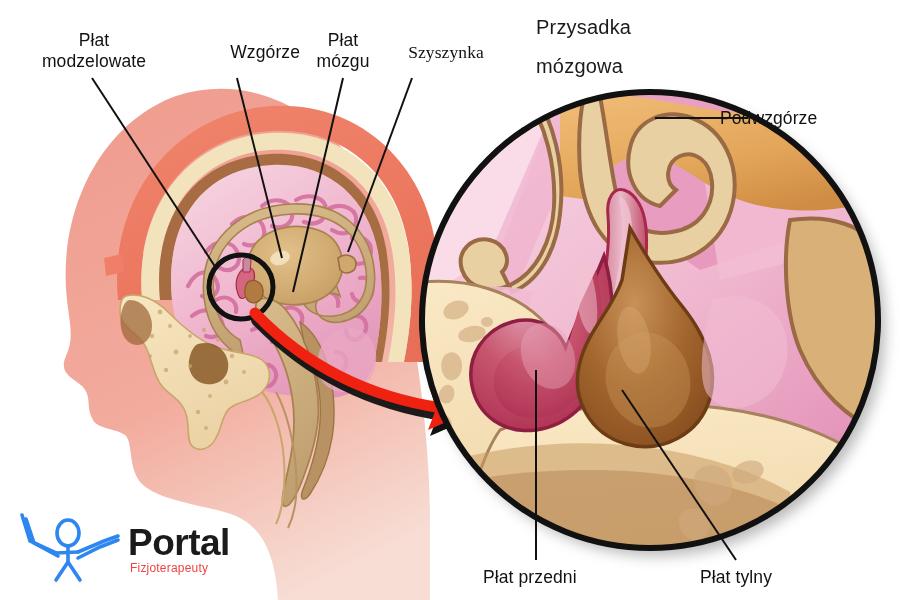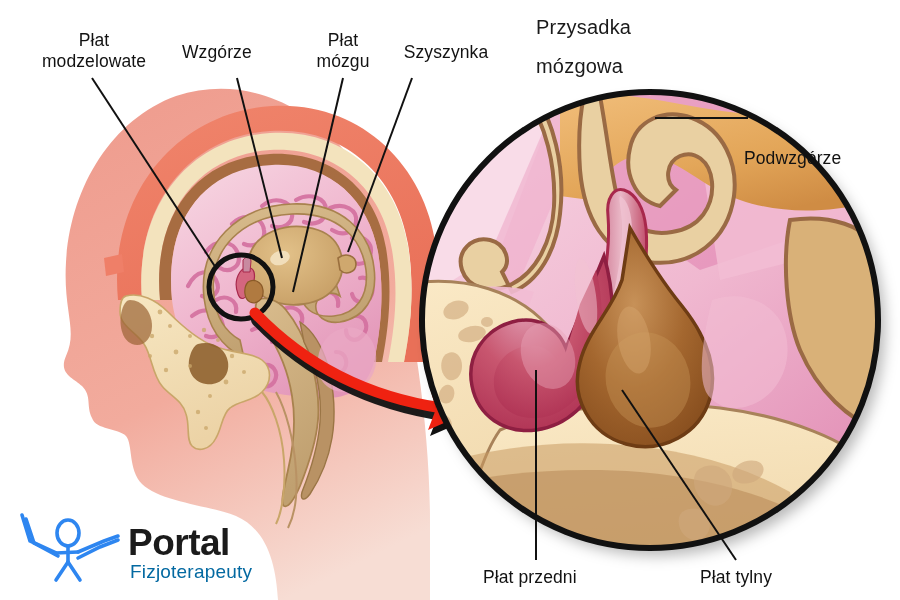--- a/index.html
+++ b/index.html
@@ -6,30 +6,30 @@
   body{width:900px;height:600px;overflow:hidden;
        font-family:"Liberation Sans","DejaVu Sans",sans-serif;}
   #stage{position:relative;width:900px;height:600px;background:#fff;}
   #art{position:absolute;left:0;top:0;width:900px;height:600px;}
   .lbl{position:absolute;color:#121212;font-size:17.5px;line-height:21px;
        letter-spacing:.1px;white-space:pre;}
   .lbl.ctr{text-align:center;}
   #title{position:absolute;left:536px;top:8px;width:330px;font-size:20px;
          line-height:39px;color:#1a1a1a;letter-spacing:.2px;white-space:pre-line;}
   #l-cialo{left:24px;top:30px;width:140px;text-align:center;}
-  #l-wzgorze{left:182px;top:42px;width:90px;text-align:left;}
+  #l-wzgorze{left:210px;top:42px;width:90px;text-align:right;}
   #l-pien{left:305px;top:30px;width:76px;text-align:center;}
-  #l-szysz{left:396px;top:42px;width:100px;text-align:center;}
-  #l-podw{left:744px;top:108px;margin-top:40px;}
+  #l-szysz{left:396px;top:42px;width:100px;text-align:center;font-family:Liberation Serif, serif;}
+  #l-podw{left:720px;top:108px;}
   #l-przedni{left:483px;top:567px;}
   #l-tylny{left:700px;top:567px;}
   #logo-word{position:absolute;left:128px;top:522px;font-size:37px;
              font-weight:bold;color:#1b1b1b;letter-spacing:-.5px;}
-  #logo-sub{position:absolute;left:130px;top:561px;font-size:19px;
-            color:#0369a1;letter-spacing:.2px;}
+  #logo-sub{position:absolute;left:130px;top:561px;font-size:12px;
+            color:#ef4444;letter-spacing:.2px;}
 </style>
 </head>
 <body>
 
 <div id="stage">
 
   <svg id="art" viewBox="0 0 900 600">
     <defs>
       <linearGradient id="gHead" x1="0.25" y1="0" x2="0.6" y2="1">
         <stop offset="0" stop-color="#ef9d8f"></stop>

